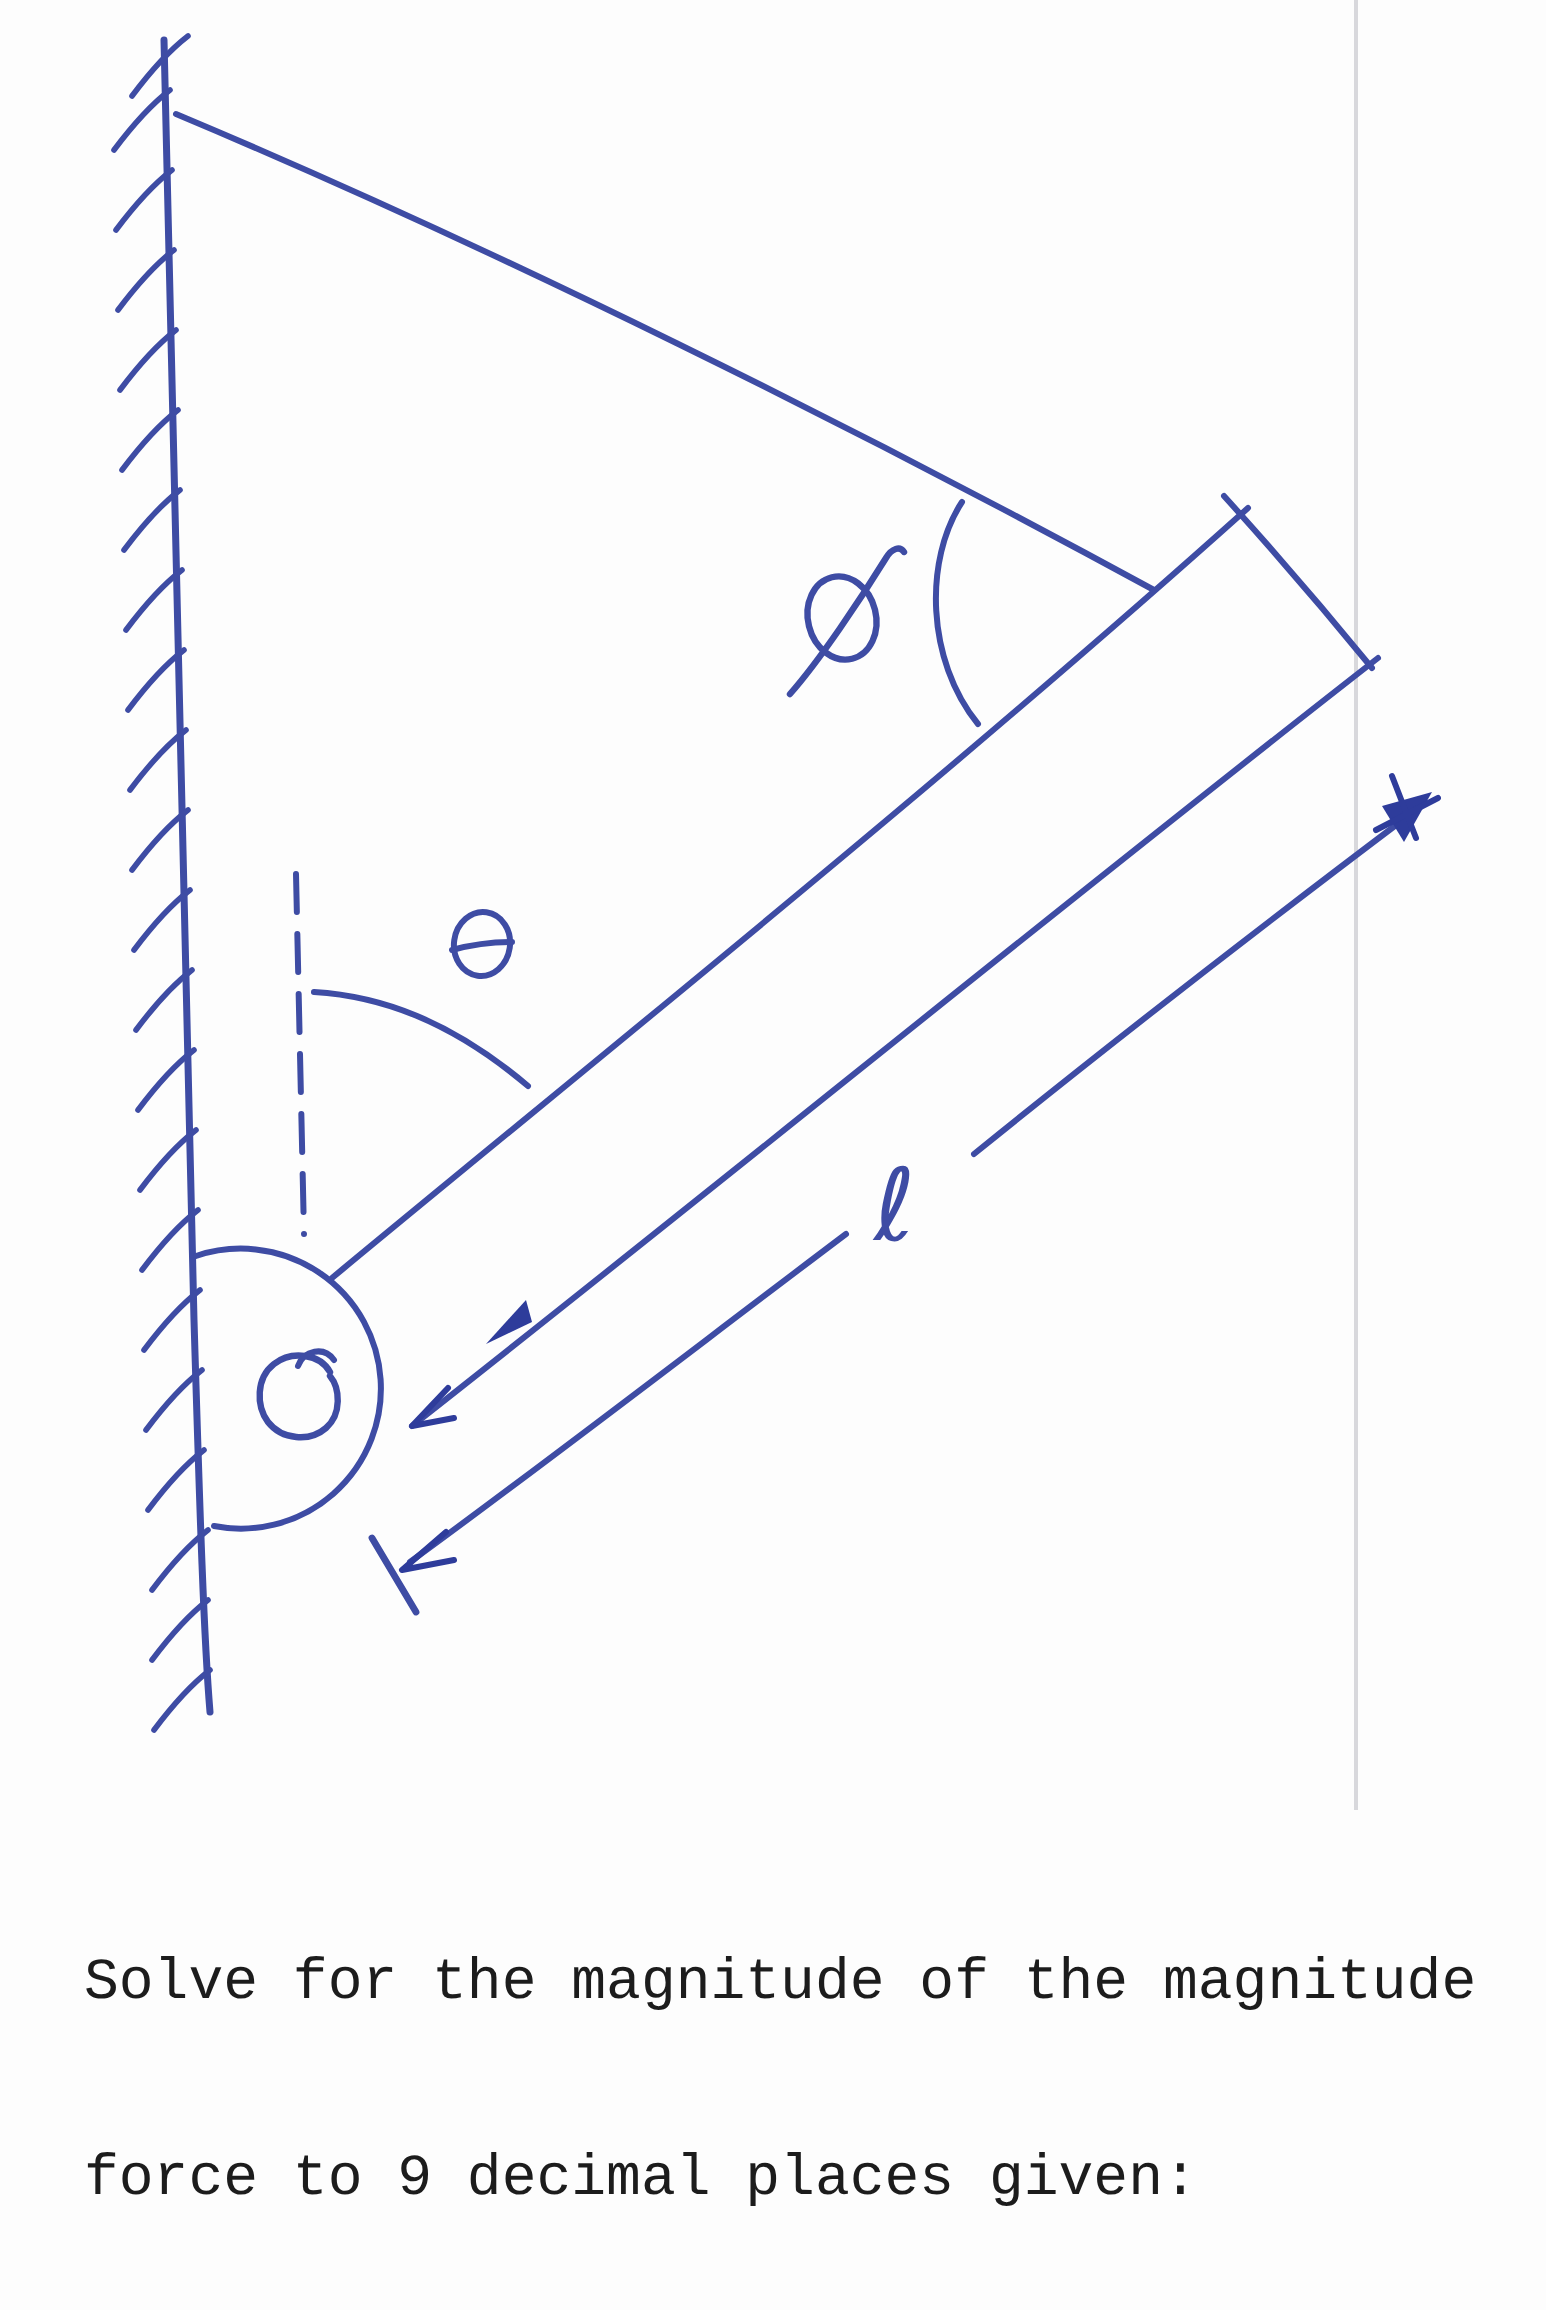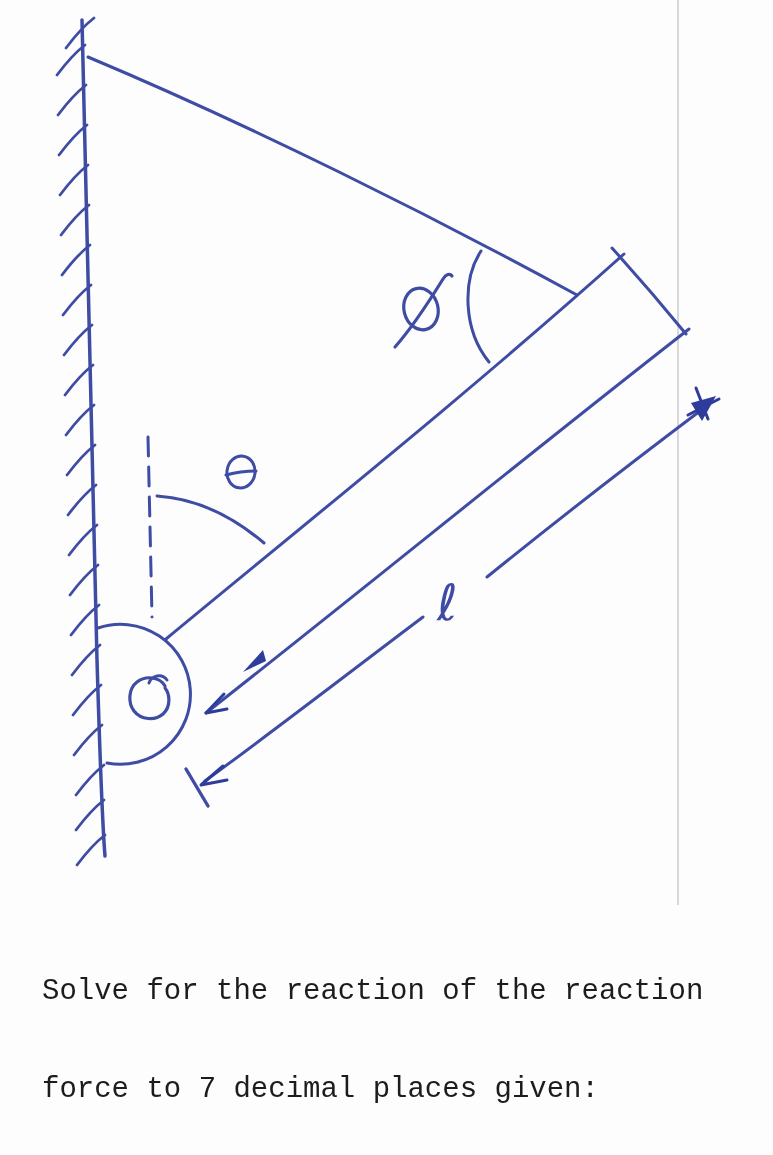--- a/index.html
+++ b/index.html
@@ -90,20 +90,20 @@
       <path class="ink" stroke-width="3" d="M423,617 C350,672 275,730 205,781"></path>
       <path class="ink-dark-fill" d="M716,396 L691,403 L702,421 Z"></path>
       <path class="ink-dark" stroke-width="3" d="M688,415 L719,399 M696,388 L708,419"></path>
       <path class="ink-dark" stroke-width="3" d="M223,766 L201,785 L227,780"></path>
       <path class="ink" stroke-width="3.4" d="M186,769 L208,806"></path>
       <text class="ink-fill length-label" x="437" y="620">ℓ</text>
     </g>
   </svg>
 
   <div class="problem">
-    <div class="l">Solve for the reaction of the reaction</div>
-    <div class="l">force to 7 decimal places given:</div>
+    <div class="l">Solve for the magnitude of the magnitude</div>
+    <div class="l">force to 9 decimal places given:</div>
     
     
     
   </div>
 
 </div>
 
 </body></html>

